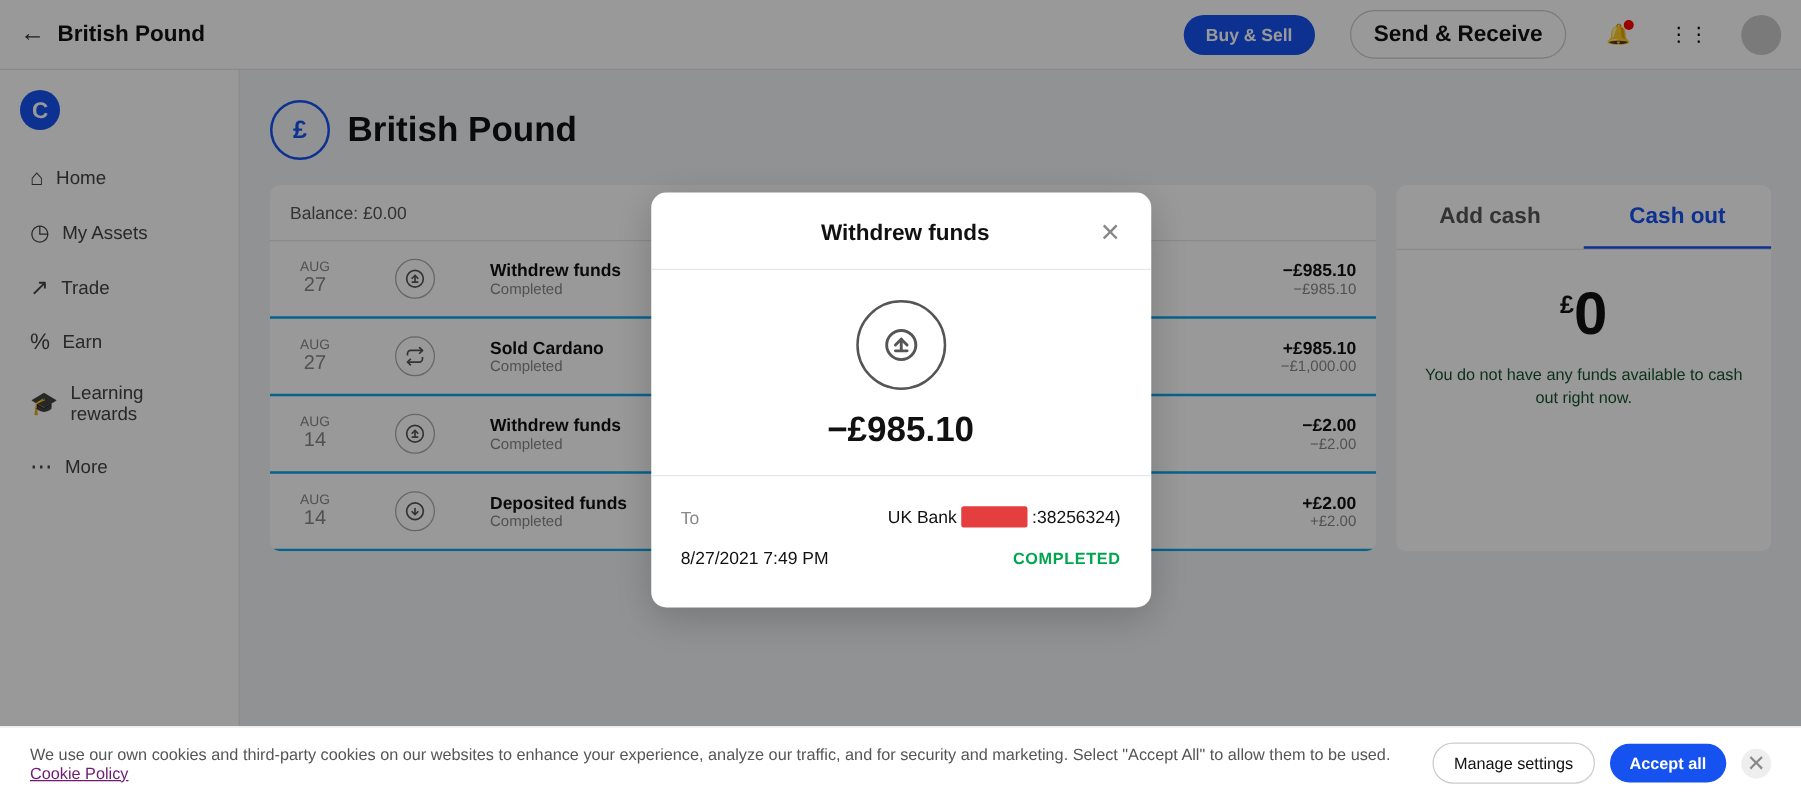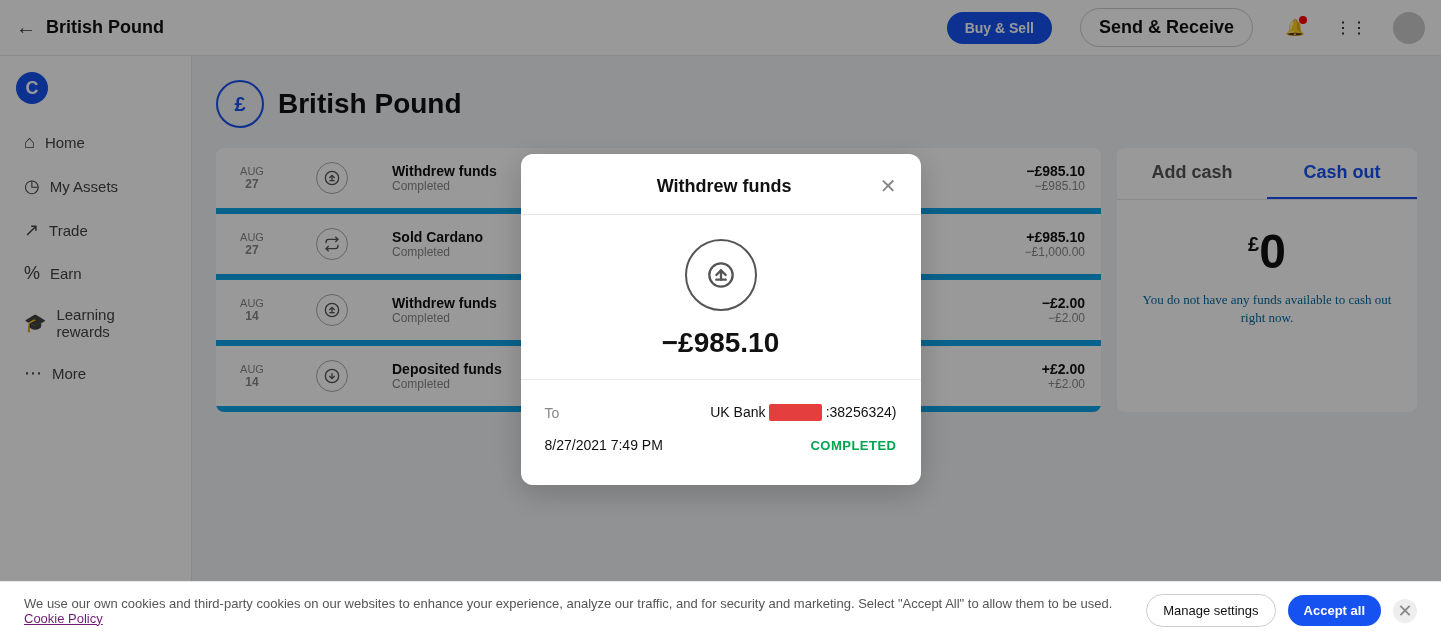--- a/index.html
+++ b/index.html
@@ -82,27 +82,27 @@
       overflow: hidden;
     }
     .balance-bar {
       padding: 14px 16px;
       border-bottom: 1px solid #e5e7eb;
       font-size: 14px;
       color: #555;
     }
     .tx-row {
       display: flex; align-items: center; padding: 14px 16px;
-      border-bottom: 6px solid #0ea5e9;
+      border-bottom: 2px solid #0ea5e9;
       cursor: pointer;
       gap: 32px;
     }
     .tx-date { width: 40px; text-align: center; font-size: 12px; color: #888; margin-right: 12px; }
     .tx-date .month { font-size: 11px; text-transform: uppercase; }
-    .tx-date .day { font-size: 12px; font-weight: 700; }
+    .tx-date .day { font-size: 16px; font-weight: 400; }
     .tx-icon-circle {
       width: 32px; height: 32px; border-radius: 50%; border: 1.5px solid #aaa;
       display: flex; align-items: center; justify-content: center;
       margin-right: 12px; color: #555; font-size: 14px;
     }
     .tx-info { flex: 1; }
     .tx-name { font-size: 14px; font-weight: 600; color: #111; }
     .tx-status { font-size: 12px; color: #888; }
     .tx-amount { text-align: right; }
     .tx-amount .main { font-size: 14px; font-weight: 600; }
@@ -119,21 +119,21 @@
     }
     .right-panel-tabs { display: flex; border-bottom: 1px solid #e5e7eb; }
     .right-tab {
       flex: 1; text-align: center; padding: 14px;
       font-size: 18px; font-weight: 700; cursor: pointer; color: #555;
     }
     .right-tab.active { color: #1652f0; border-bottom: 2px solid #1652f0; }
     .right-panel-body { padding: 24px 16px; text-align: center; }
     .cash-out-amount { font-size: 48px; font-weight: 700; color: #111; }
     .cash-out-currency { font-size: 20px; vertical-align: super; font-weight: 700; }
-    .cash-out-desc { font-size: 13px; color: #0369a1; margin-top: 12px; line-height: 1.4; font-family: Liberation Serif, serif; }
+    .cash-out-desc { font-size: 13px; color: #14532d; margin-top: 12px; line-height: 1.4; }
 
     
     .modal-overlay {
       position: fixed;
       top: 0; left: 0; right: 0; bottom: 0;
       background: rgba(0,0,0,0.4);
       display: flex; align-items: center; justify-content: center;
       z-index: 500;
     }
     .modal {
@@ -252,20 +252,21 @@
 
   <div class="main-content">
     <div class="asset-header">
       <div class="asset-icon-circle">£</div>
       <h1 class="asset-title">British Pound</h1>
     </div>
 
     <div class="content-area">
 
       <div class="transactions-panel">
+        <div class="balance-bar">Balance: £0.00</div>
         <div id="tx-list">
             <div class="tx-row">
       <div class="tx-date">
         <div class="month">AUG</div>
         <div class="day">27</div>
       </div>
       <div class="tx-icon-circle">
                 <svg width="16" height="16" viewBox="0 0 24 24" fill="none" stroke="#555" stroke-width="2">
                   <circle cx="12" cy="12" r="10"></circle>
                   <line x1="12" y1="16" x2="12" y2="8"></line>

